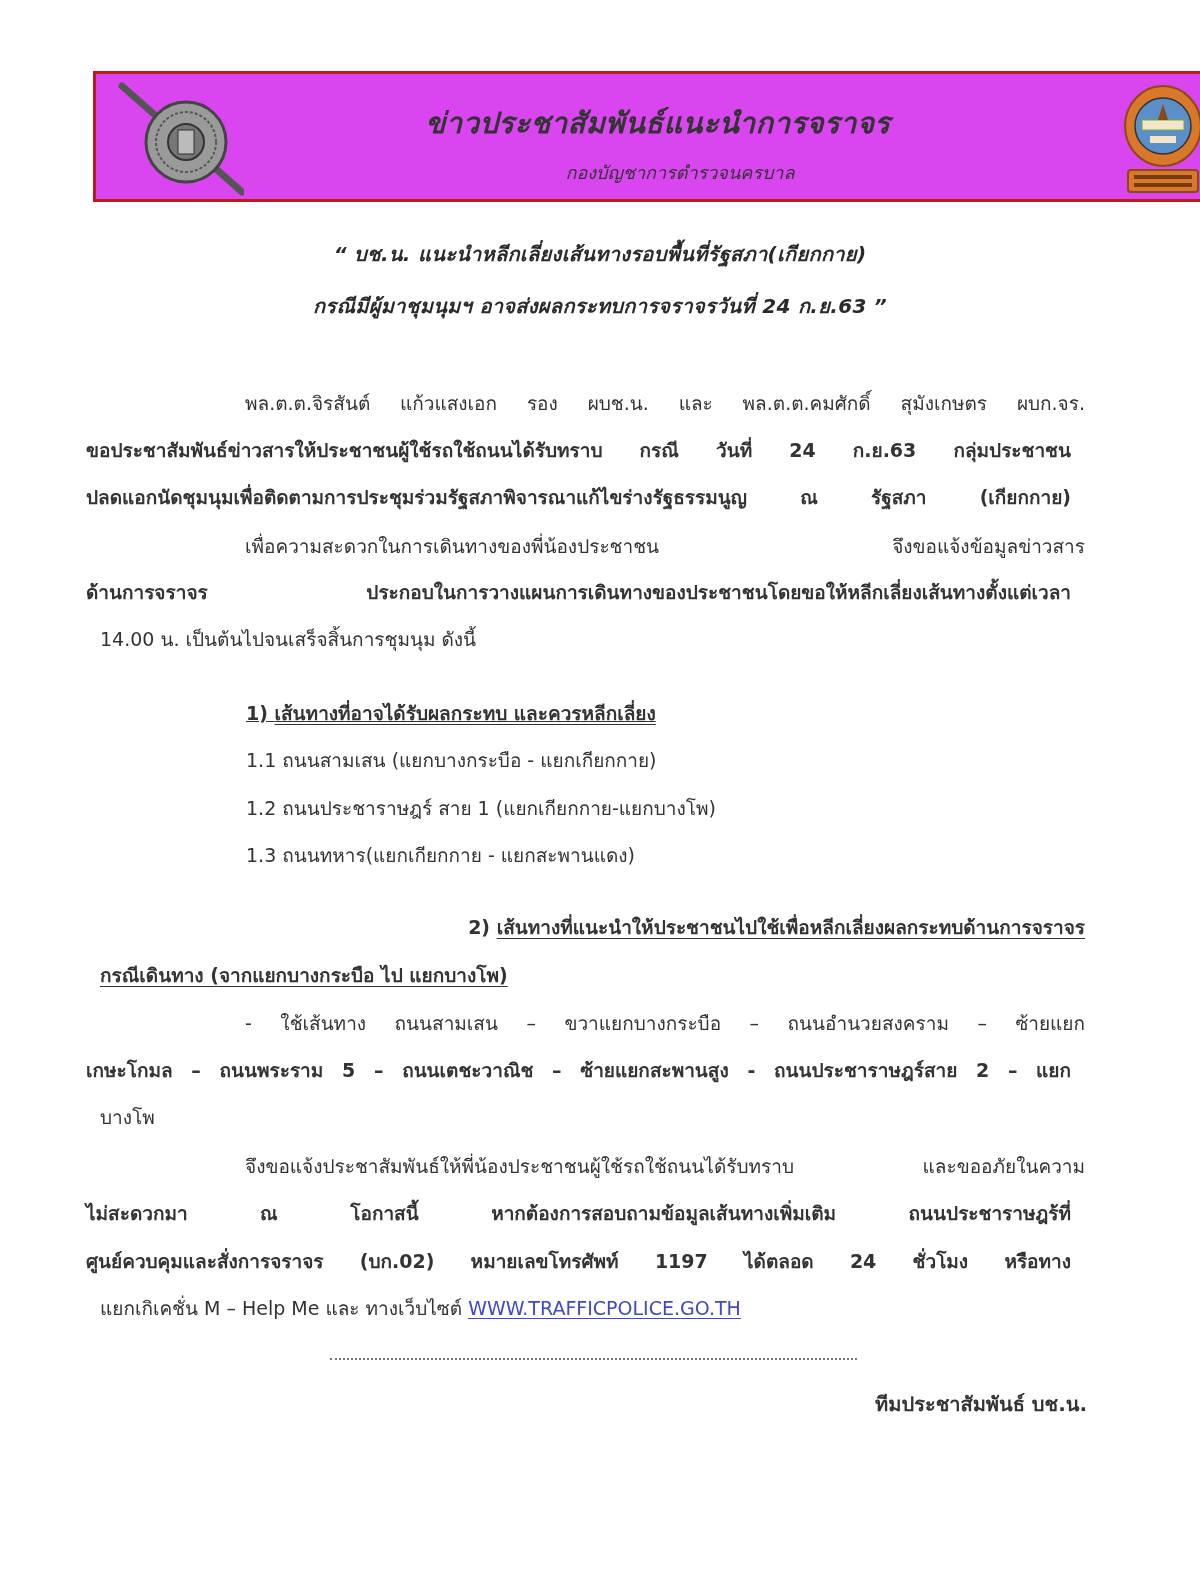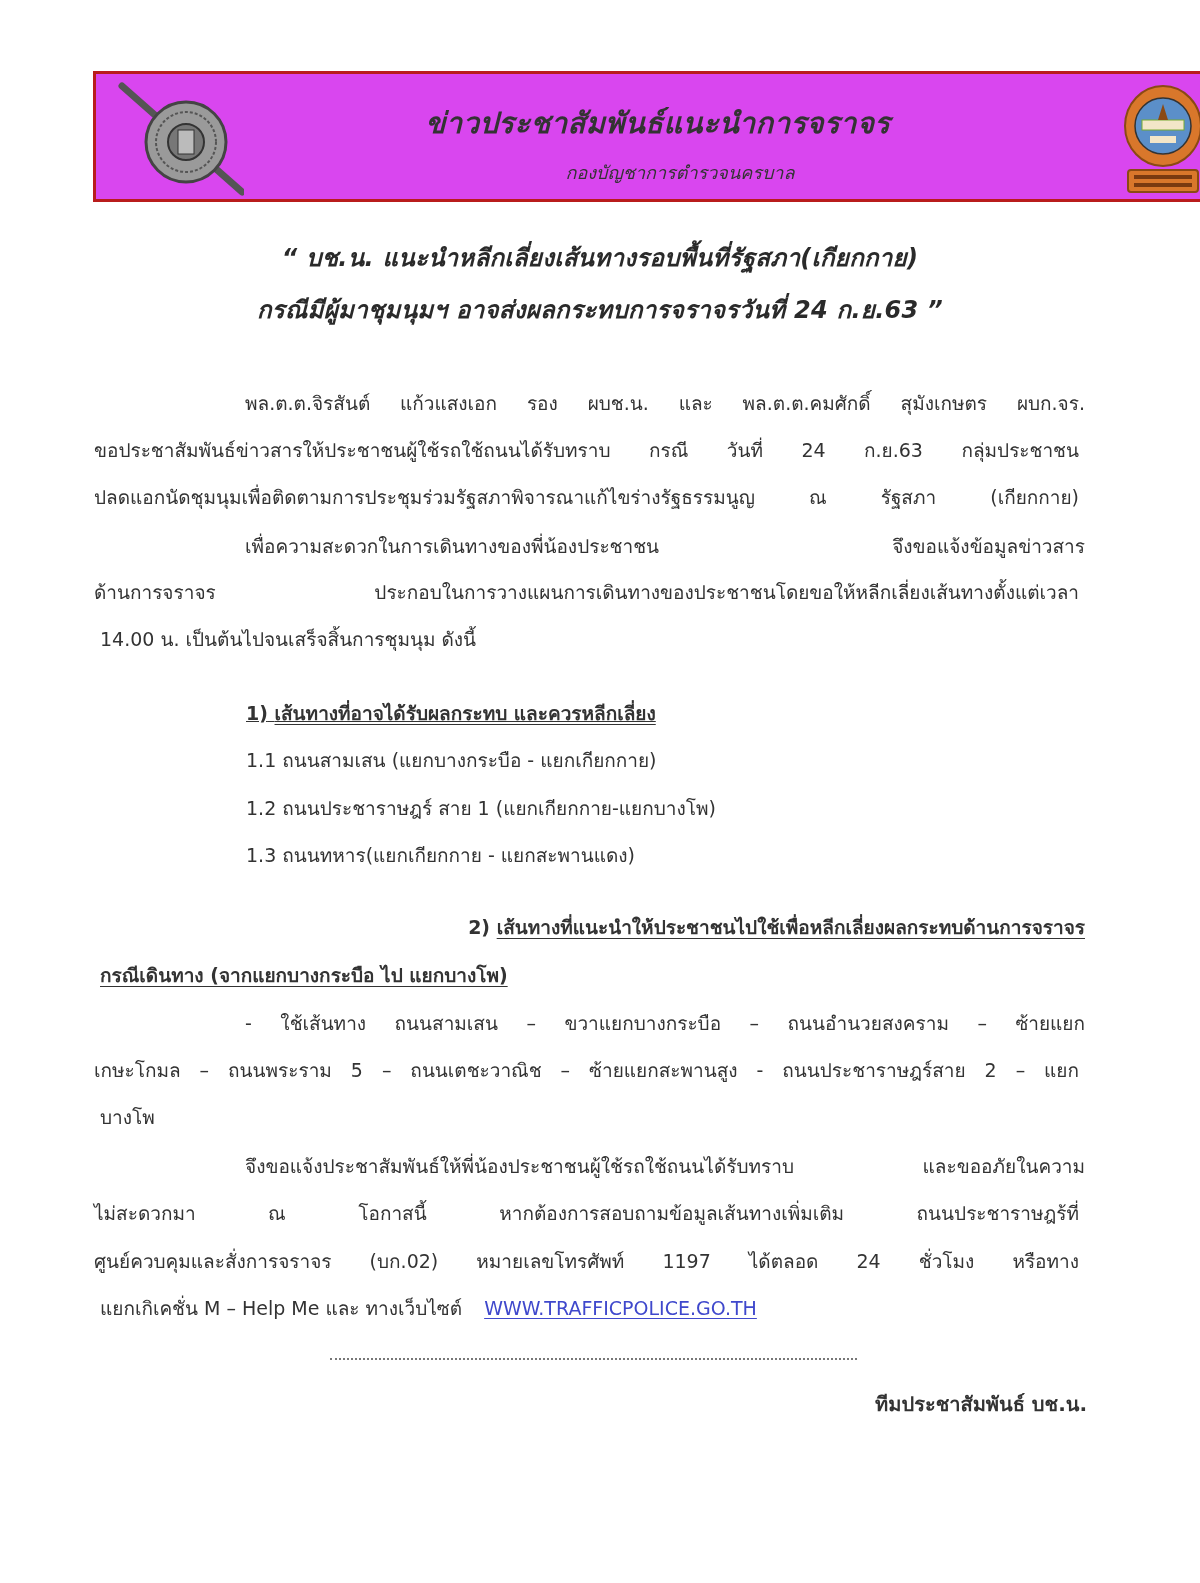--- a/index.html
+++ b/index.html
@@ -18,33 +18,33 @@
     position: absolute; left: 0; right: 0; top: 26px; text-align: center;
     font-size: 29px; font-style: italic; font-weight: bold; color: #333;
     letter-spacing: 0.5px;
   }
   .header-sub {
     position: absolute; left: 0; right: 0; top: 84px; text-align: center;
     font-size: 18px; font-style: italic; color: #333; margin-left: 44px;
   }
   .headline {
     position: absolute; left: 100px; width: 1000px; text-align: center;
-    font-size: 24px; font-style: italic; font-weight: bold; color: #2a2a2a;
+    font-size: 20px; font-style: italic; font-weight: bold; color: #2a2a2a;
     letter-spacing: 0.3px; white-space: nowrap;
   }
   .para-line {
     position: absolute; font-size: 19px; color: #333; white-space: nowrap;
   }
-  .justify { left: 94px; width: 985px; text-align: justify; text-align-last: justify; }
+  .justify { left: 86px; width: 985px; text-align: justify; text-align-last: justify; font-weight: bold; }
   .indent { left: 245px; width: 840px; text-align: justify; text-align-last: justify; }
   .plain { left: 100px; }
   .list-line { position: absolute; left: 246px; font-size: 19px; color: #333; white-space: nowrap; }
   .sec-head { font-weight: bold; }
   .sec-head u { text-decoration: underline; text-underline-offset: 4px; }
-  .link { color: #3f48cc; text-decoration: underline; text-underline-offset: 3px; margin-left: 16px; }
+  .link { color: #3f48cc; text-decoration: underline; text-underline-offset: 3px; }
   .dotted {
     position: absolute; left: 330px; top: 1358px; width: 527px; height: 0;
     border-top: 2px dotted #777;
   }
   .signature {
     position: absolute; right: 113px; top: 1388px; font-size: 20px; font-weight: bold; color: #333;
   }
 </style>
 </head>
 <body>

